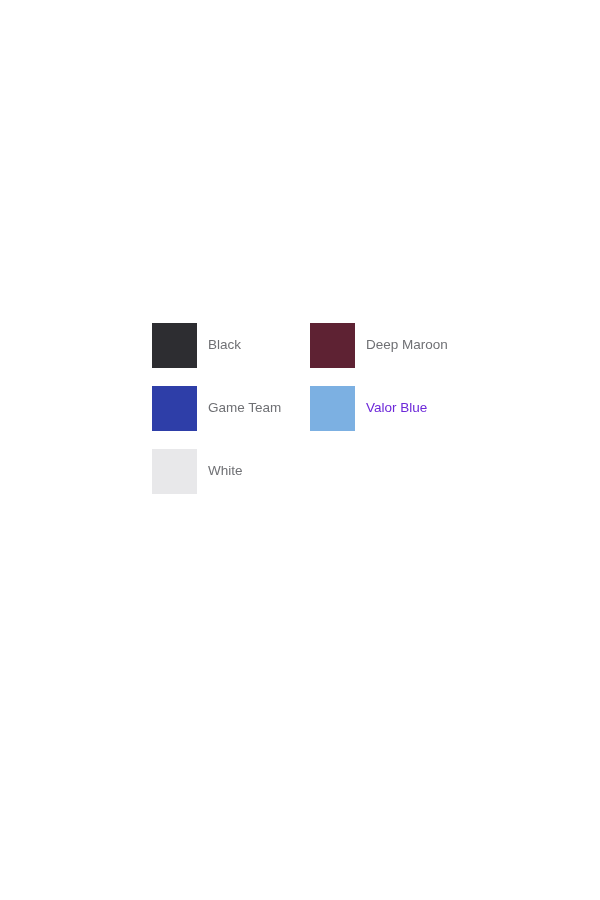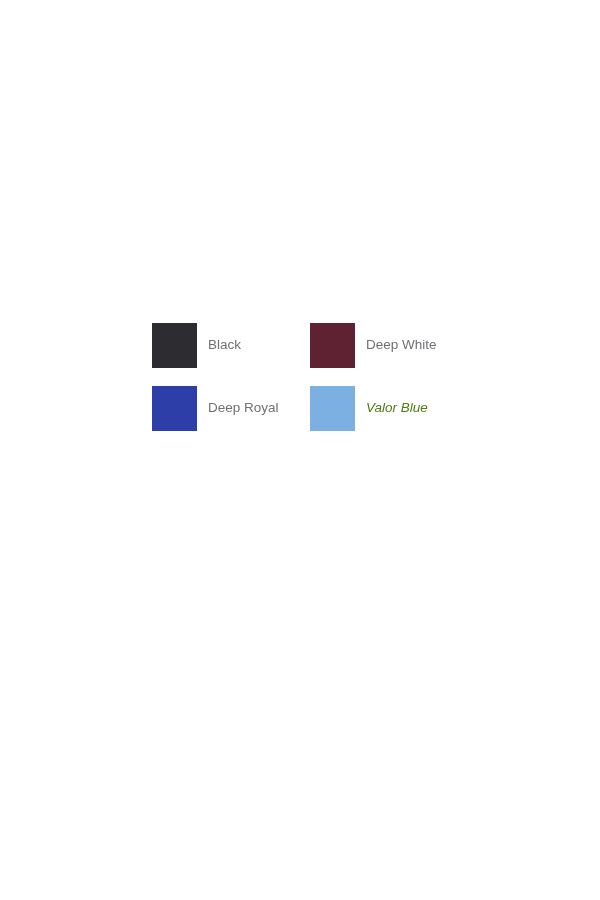--- a/index.html
+++ b/index.html
@@ -64,28 +64,32 @@
 <div id="swatch-legend">
   <div class="swatch-grid">
 
     <div class="swatch-item">
       <span class="swatch-chip" style="background-color: rgb(45, 45, 49);"></span>
       <span class="swatch-label" style="color: rgb(111, 112, 116);">Black</span>
     </div>
 
     <div class="swatch-item">
       <span class="swatch-chip" style="background-color: rgb(94, 34, 51);"></span>
-      <span class="swatch-label" style="color: rgb(111, 112, 116);">Deep White</span>
+      <span class="swatch-label" style="color: rgb(111, 112, 116);">Deep Maroon</span>
     </div>
     <div class="swatch-item">
       <span class="swatch-chip" style="background-color: rgb(46, 62, 168);"></span>
-      <span class="swatch-label" style="color: rgb(111, 112, 116);">Deep Royal</span>
+      <span class="swatch-label" style="color: rgb(111, 112, 116);">Game Team</span>
     </div>
 
     <div class="swatch-item">
       <span class="swatch-chip" style="background-color: rgb(124, 176, 226);"></span>
-      <span class="swatch-label" style="color: #4d7c0f; font-style: italic;">Valor Blue</span>
+      <span class="swatch-label" style="color: #6d28d9;">Valor Blue</span>
     </div>
 
+    <div class="swatch-item">
+      <span class="swatch-chip" style="background-color: rgb(232, 232, 234);"></span>
+      <span class="swatch-label" style="color: rgb(111, 112, 116);">White</span>
+    </div>
     <div class="swatch-item is-empty"></div>
 
   </div>
 </div>
 
 </body></html>

